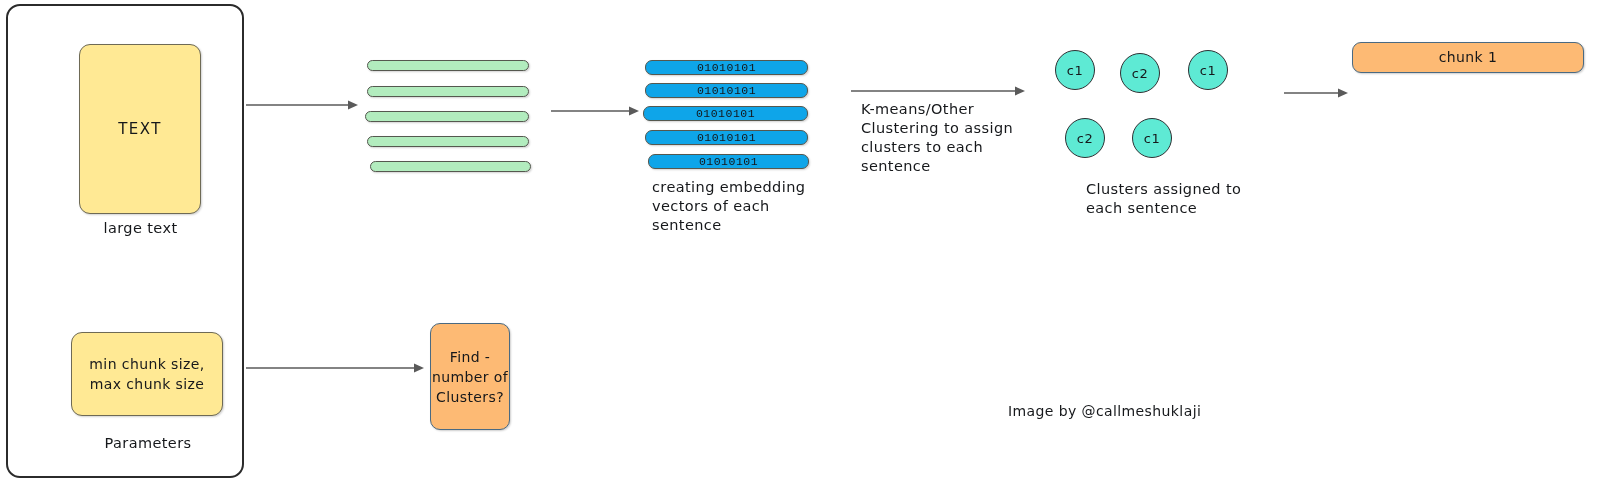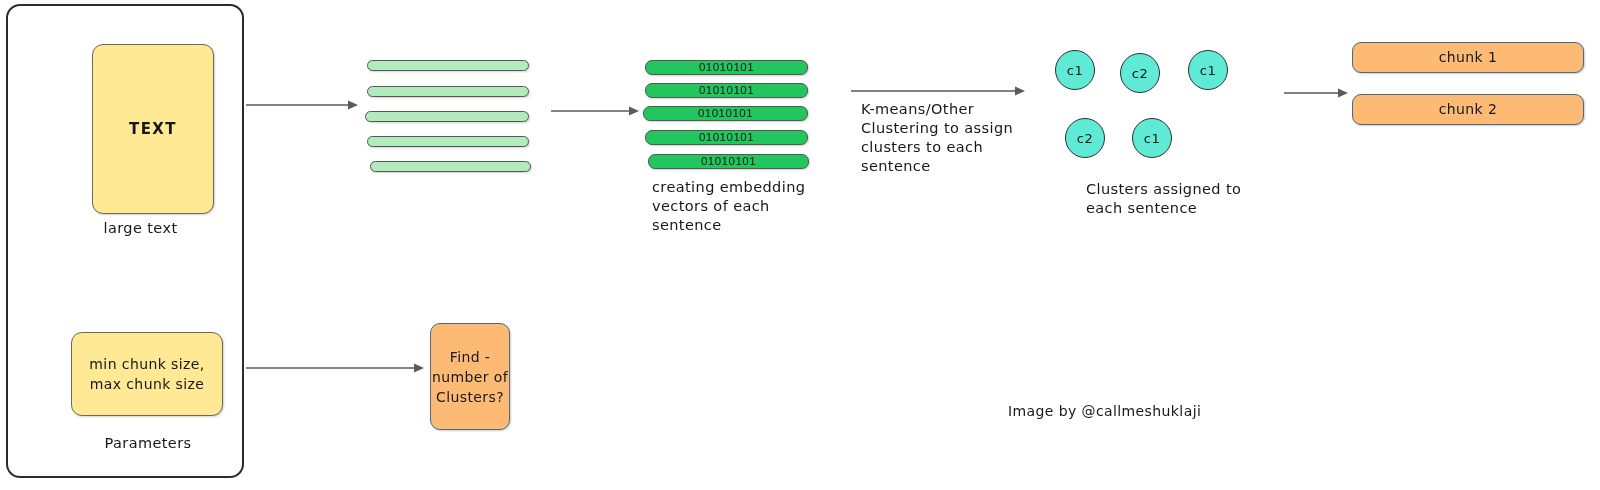--- a/index.html
+++ b/index.html
@@ -48,25 +48,24 @@
     background: #ffe994;
     border: 1.4px solid #6e6a55;
     border-radius: 11px;
     box-sizing: border-box;
     display: flex;
     align-items: center;
     justify-content: center;
     box-shadow: 1px 1px 2px rgba(0,0,0,0.18);
   }
   #text-box {
-    left: 84px;
+    left: 71px;
     top: 38px;
     width: 122px;
     height: 170px;
-    font-weight: bold;
   }
   #text-box .label { font-size: 15px; letter-spacing: 1.4px; }
   #large-text-label { left: 55px; top: 213px; width: 155px; }
 
   #params-box {
     left: 63px;
     top: 326px;
     width: 152px;
     height: 84px;
   }
@@ -79,29 +78,29 @@
     border: 1.3px solid #55584f;
     border-radius: 6px;
     box-sizing: border-box;
     box-shadow: 1px 1px 2px rgba(0,0,0,0.18);
   }
   #sentences-group { left: 367px; top: 60px; width: 200px; height: 115px; }
   #sentences-label { left: 370px; top: 181px; width: 170px; }
 
   
   .ebar {
-    background: #22c55e;
+    background: #0ea5e9;
     border: 1.3px solid #55584f;
     border-radius: 7px;
     box-sizing: border-box;
     display: flex;
     align-items: flex-start;
     justify-content: center;
     box-shadow: 1px 1px 2px rgba(0,0,0,0.18);
-    font-family: Liberation Sans, sans-serif;
+    font-family: Liberation Mono, monospace;
     font-size: 11.5px;
     letter-spacing: 0.5px;
     color: #14171a;
   }
   #embeddings-group { left: 645px; top: 60px; width: 175px; height: 115px; }
   #embeddings-label { left: 652px; top: 178px; width: 185px; }
 
   
   #clustering-note { left: 861px; top: 100px; width: 180px; }
 
@@ -255,20 +254,17 @@
   <div class="abs bbox" id="find-clusters-box">
     <span class="label center">Find -
 number of
 Clusters?</span>
   </div>
 
   <div class="abs" id="chunks-group">
     <div class="abs bbox chunk-bar" style="top:0px;">
       <span class="label">chunk 1</span>
     </div>
-    <div class="abs bbox chunk-bar" style="top:52px;">
-      <span class="label">chunk 2</span>
-    </div>
   </div>
 
   <div class="abs label" id="attribution">Image by @callmeshuklaji</div>
 
 </div>
 
 </body></html>

